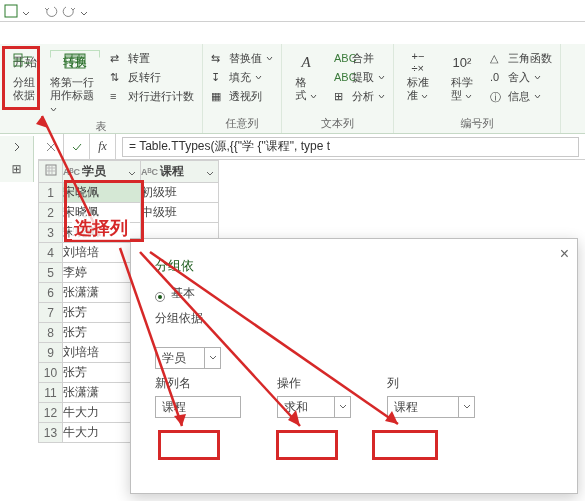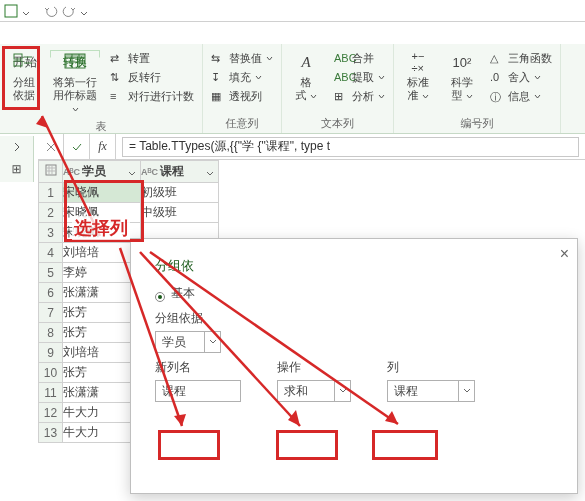--- a/index.html
+++ b/index.html
@@ -9,21 +9,21 @@
   .undo-icon svg, .redo-icon svg { stroke: #888; fill: none; }
   .dropdown-caret { width: 8px; height: 8px; }
   .tabs { display: flex; height: 22px; background: #fff; }
   .tab { padding: 3px 12px; font-size: 12px; color: #444; border: 1px solid transparent; cursor: pointer; margin-top: 28px; }
   .tab.sel { border: 1px solid #bfe0c0; border-bottom: 1px solid #f3f8f3; background: #f3f8f3; color: #0a5a0a; }
   .ribbon { display: flex; background: #f3f8f3; border-bottom: 1px solid #c6d9c6; height: 90px; }
   .group { display: flex; flex-direction: column; align-items: center; padding: 4px 4px 0 4px; border-right: 1px solid #dce8dc; position: relative; }
   .group-row { display: flex; gap: 4px; }
   .big-btn { display: flex; flex-direction: column; align-items: center; justify-content: flex-start; width: 40px; gap: 2px; padding: 2px; cursor: pointer; }
   .big-btn .glyph { width: 24px; height: 24px; display: flex; align-items: center; justify-content: center; }
-  .big-btn .lbl { font-size: 11px; text-align: center; line-height: 13px; }
+  .big-btn .lbl { font-size: 11px; text-align: left; line-height: 13px; }
   .big-btn.wide { width: 54px; }
   .stk { display: flex; flex-direction: column; gap: 2px; padding-top:2px;}
   .small-btn { display: flex; align-items: center; gap: 4px; font-size: 11px; padding: 1px 4px; cursor: pointer; white-space: nowrap; }
   .small-btn .sg { width: 14px; height: 14px; display: inline-block; }
   .group-label { font-size: 11px; color: #666; text-align: center; margin-top: auto; padding: 2px 0; }
   .leftbar { position: absolute; left: 0; top: 136px; width: 34px; height: 46px; background: #f3f8f3; border-right: 1px solid #c6d9c6; display:flex; flex-direction:column; align-items:center; padding-top:6px; gap:10px;}
   .leftbar svg { stroke:#555; fill:none;}
   .leftbar-vert { width:18px; height:18px; font-size:12px; color:#555; text-align:center;}
   .fxbar { display: flex; align-items: center; height: 26px; border-bottom: 1px solid #d0d0d0; margin-left: 38px; }
   .fxbar .sq { width: 26px; height: 26px; border-right: 1px solid #d0d0d0; display: flex; align-items: center; justify-content: center; cursor:pointer;}
@@ -40,21 +40,21 @@
   .colh .dd { position:absolute; right:4px; top:6px; }
   .rowh { width: 24px; height: 20px; text-align: center; background: #eef4ee; color:#666;}
   .cell { width: 78px; height: 20px; padding-left: 4px; }
   .cell.sel { background: #d5e8d5; }
   .dialog { position: absolute; left: 130px; top: 238px; width: 448px; height: 256px; background: #fff; border: 1px solid #bfbfbf; box-shadow: 0 4px 14px rgba(0,0,0,0.2); padding: 18px 24px; }
   .dlg-close { position: absolute; right: 8px; top: 6px; font-size: 16px; color: #666; cursor: pointer; }
   .dlg-title { font-size: 13px; color: #1a5a1a; margin-bottom: 10px; }
   .dlg-row { display: flex; align-items: flex-end; gap: 6px; font-size: 12px; margin-bottom: 8px; }
   .radio-dot { width: 10px; height: 10px; border: 1px solid #888; border-radius: 50%; display: inline-flex; align-items: center; justify-content: center; }
   .radio-dot .inner { width: 4px; height: 4px; background: #1a5a1a; border-radius: 50%; }
-  .dlg-sec-label { font-size: 12px; margin-top: 8px; margin-bottom: 4px; }
+  .dlg-sec-label { font-size: 12px; margin-top: 8px; margin-bottom: 20px; }
   .combo { display: inline-flex; border: 1px solid #b0b0b0; height: 22px; align-items: center; }
   .combo .cv { padding: 0 6px; min-width: 48px; font-size:12px;}
   .combo .cb { width: 16px; border-left: 1px solid #b0b0b0; height: 100%; display: flex; align-items: center; justify-content: center; cursor:pointer;}
   .inputbox { border:1px solid #b0b0b0; height:22px; padding:0 6px; font-size:12px; display:flex; align-items:center;}
   .dlg-cols { display: flex; gap: 36px; margin-top: 6px; }
   .dlg-col { display: flex; flex-direction: column; gap: 4px; }
   .redbox { position: absolute; border: 3px solid #d62828; pointer-events: none; z-index: 50; }
   .redlabel { position: absolute; color: #d62828; font-size: 18px; font-weight: bold; z-index: 55; background: rgba(255,255,255,0.8); padding: 0 2px; }
   svg.arrow { position: absolute; pointer-events: none; z-index: 48; }
   .arrow path { stroke: #d62828; stroke-width: 2.5; fill: none; }

